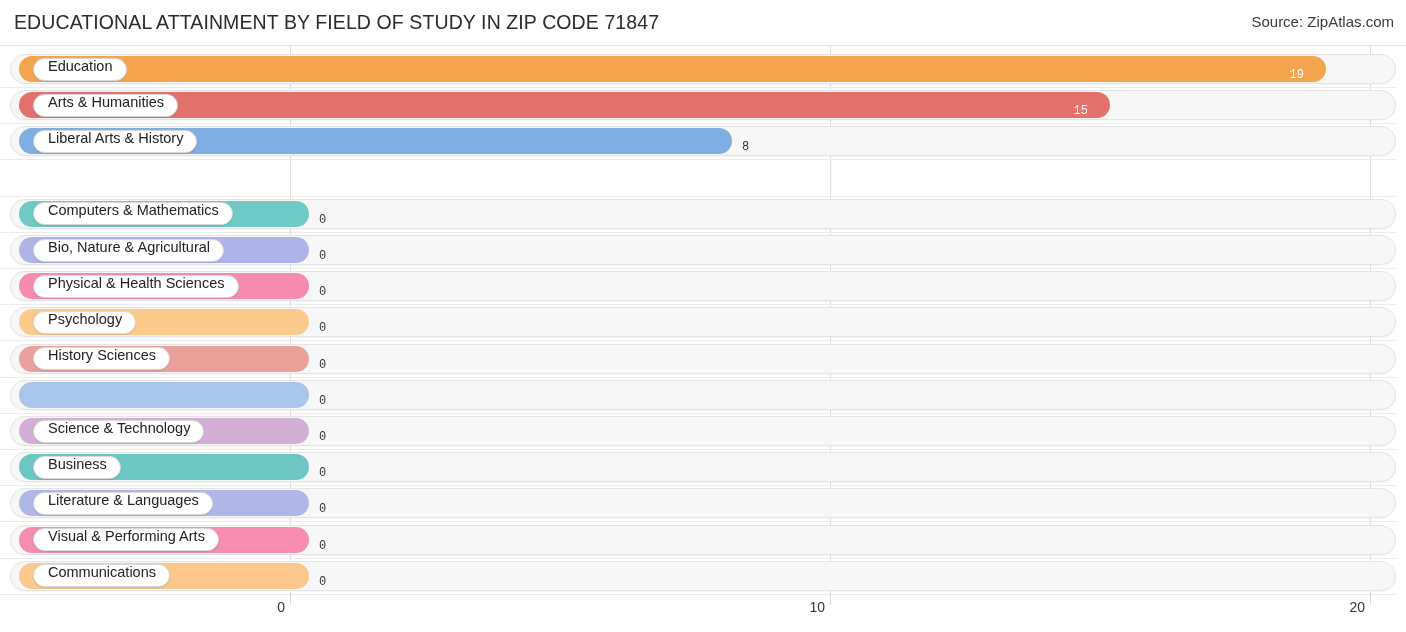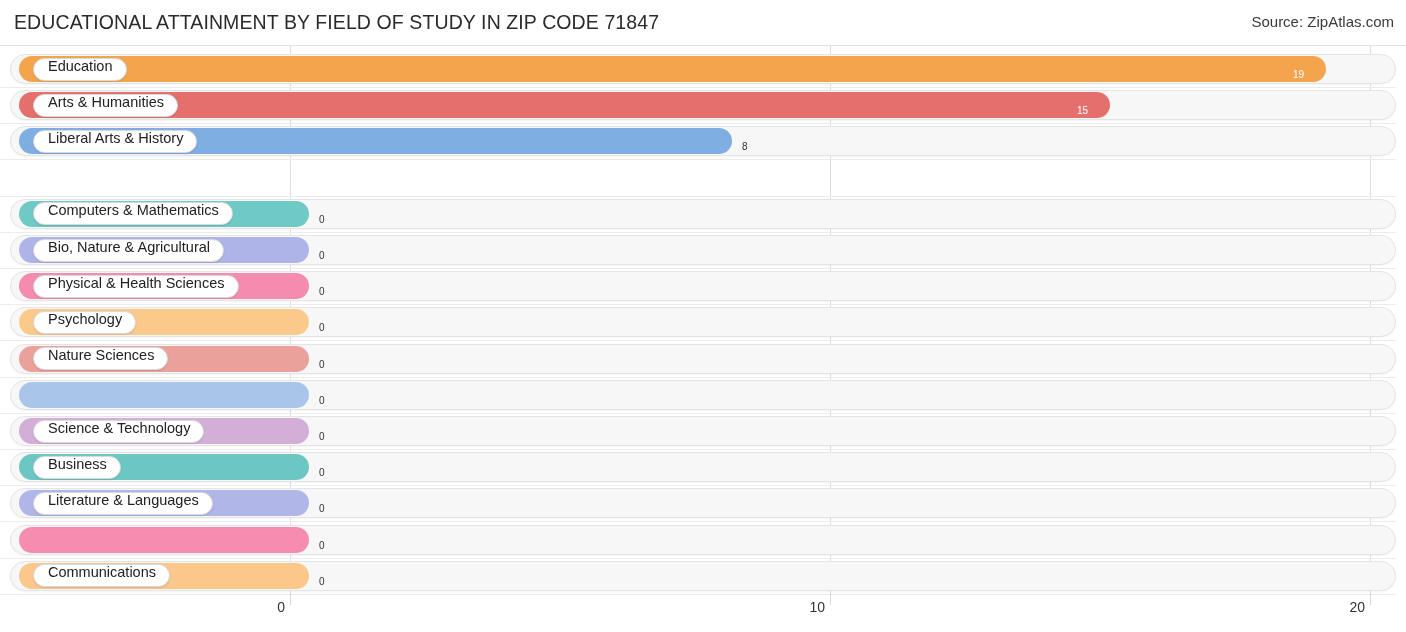--- a/index.html
+++ b/index.html
@@ -111,23 +111,24 @@
     color: #222222;
     white-space: nowrap;
     line-height: 1;
   }
 
   
   .value {
     position: absolute;
     top: 0; height: 42px;
     display: flex; align-items: center;
-    font-size: 10px;
+    font-size: 12px;
     line-height: 1;
     white-space: nowrap;
+    font-family: Liberation Mono, monospace;
   }
   .value.inside { color: #ffffff; justify-content: flex-end; }
   .value.outside { color: #333333; justify-content: flex-start; }
 
   
   .axis {
     position: absolute;
     left: 0; top: 596px;
     width: 1406px; height: 36px;
   }
@@ -224,21 +225,21 @@
           <div class="label-pill">
             <span>Psychology</span>
           </div>
           <div class="value outside" style="left: 309px;">0</div>
         </div>
         <div class="row-sep" style="top: 294.4px; left: 0px;"></div>
         <div class="row" style="top: 297.6px;">
           <div class="track"></div>
           <div class="bar" style="width: 290px; background: rgb(234, 160, 155);"></div>
           <div class="label-pill">
-            <span>Nature Sciences</span>
+            <span>History Sciences</span>
           </div>
           <div class="value outside" style="left: 309px;">0</div>
         </div>
         <div class="row-sep" style="top: 330.6px; left: 0px;"></div>
         <div class="row" style="top: 333.8px;">
           <div class="track"></div>
           <div class="bar" style="width: 290px; background: rgb(169, 198, 234);"></div>
           <div class="value outside" style="left: 309px;">0</div>
         </div>
         <div class="row-sep" style="top: 366.8px; left: 0px;"></div>
@@ -265,20 +266,23 @@
           <div class="bar" style="width: 290px; background: rgb(176, 182, 232);"></div>
           <div class="label-pill">
             <span>Literature &amp; Languages</span>
           </div>
           <div class="value outside" style="left: 309px;">0</div>
         </div>
         <div class="row-sep" style="top: 475.4px; left: 0px;"></div>
         <div class="row" style="top: 478.6px;">
           <div class="track"></div>
           <div class="bar" style="width: 290px; background: rgb(246, 140, 176);"></div>
+          <div class="label-pill">
+            <span>Visual &amp; Performing Arts</span>
+          </div>
           <div class="value outside" style="left: 309px;">0</div>
         </div>
         <div class="row-sep" style="top: 511.6px; left: 0px;"></div>
         <div class="row" style="top: 514.8px;">
           <div class="track"></div>
           <div class="bar" style="width: 290px; background: rgb(251, 199, 138);"></div>
           <div class="label-pill">
             <span>Communications</span>
           </div>
           <div class="value outside" style="left: 309px;">0</div>

